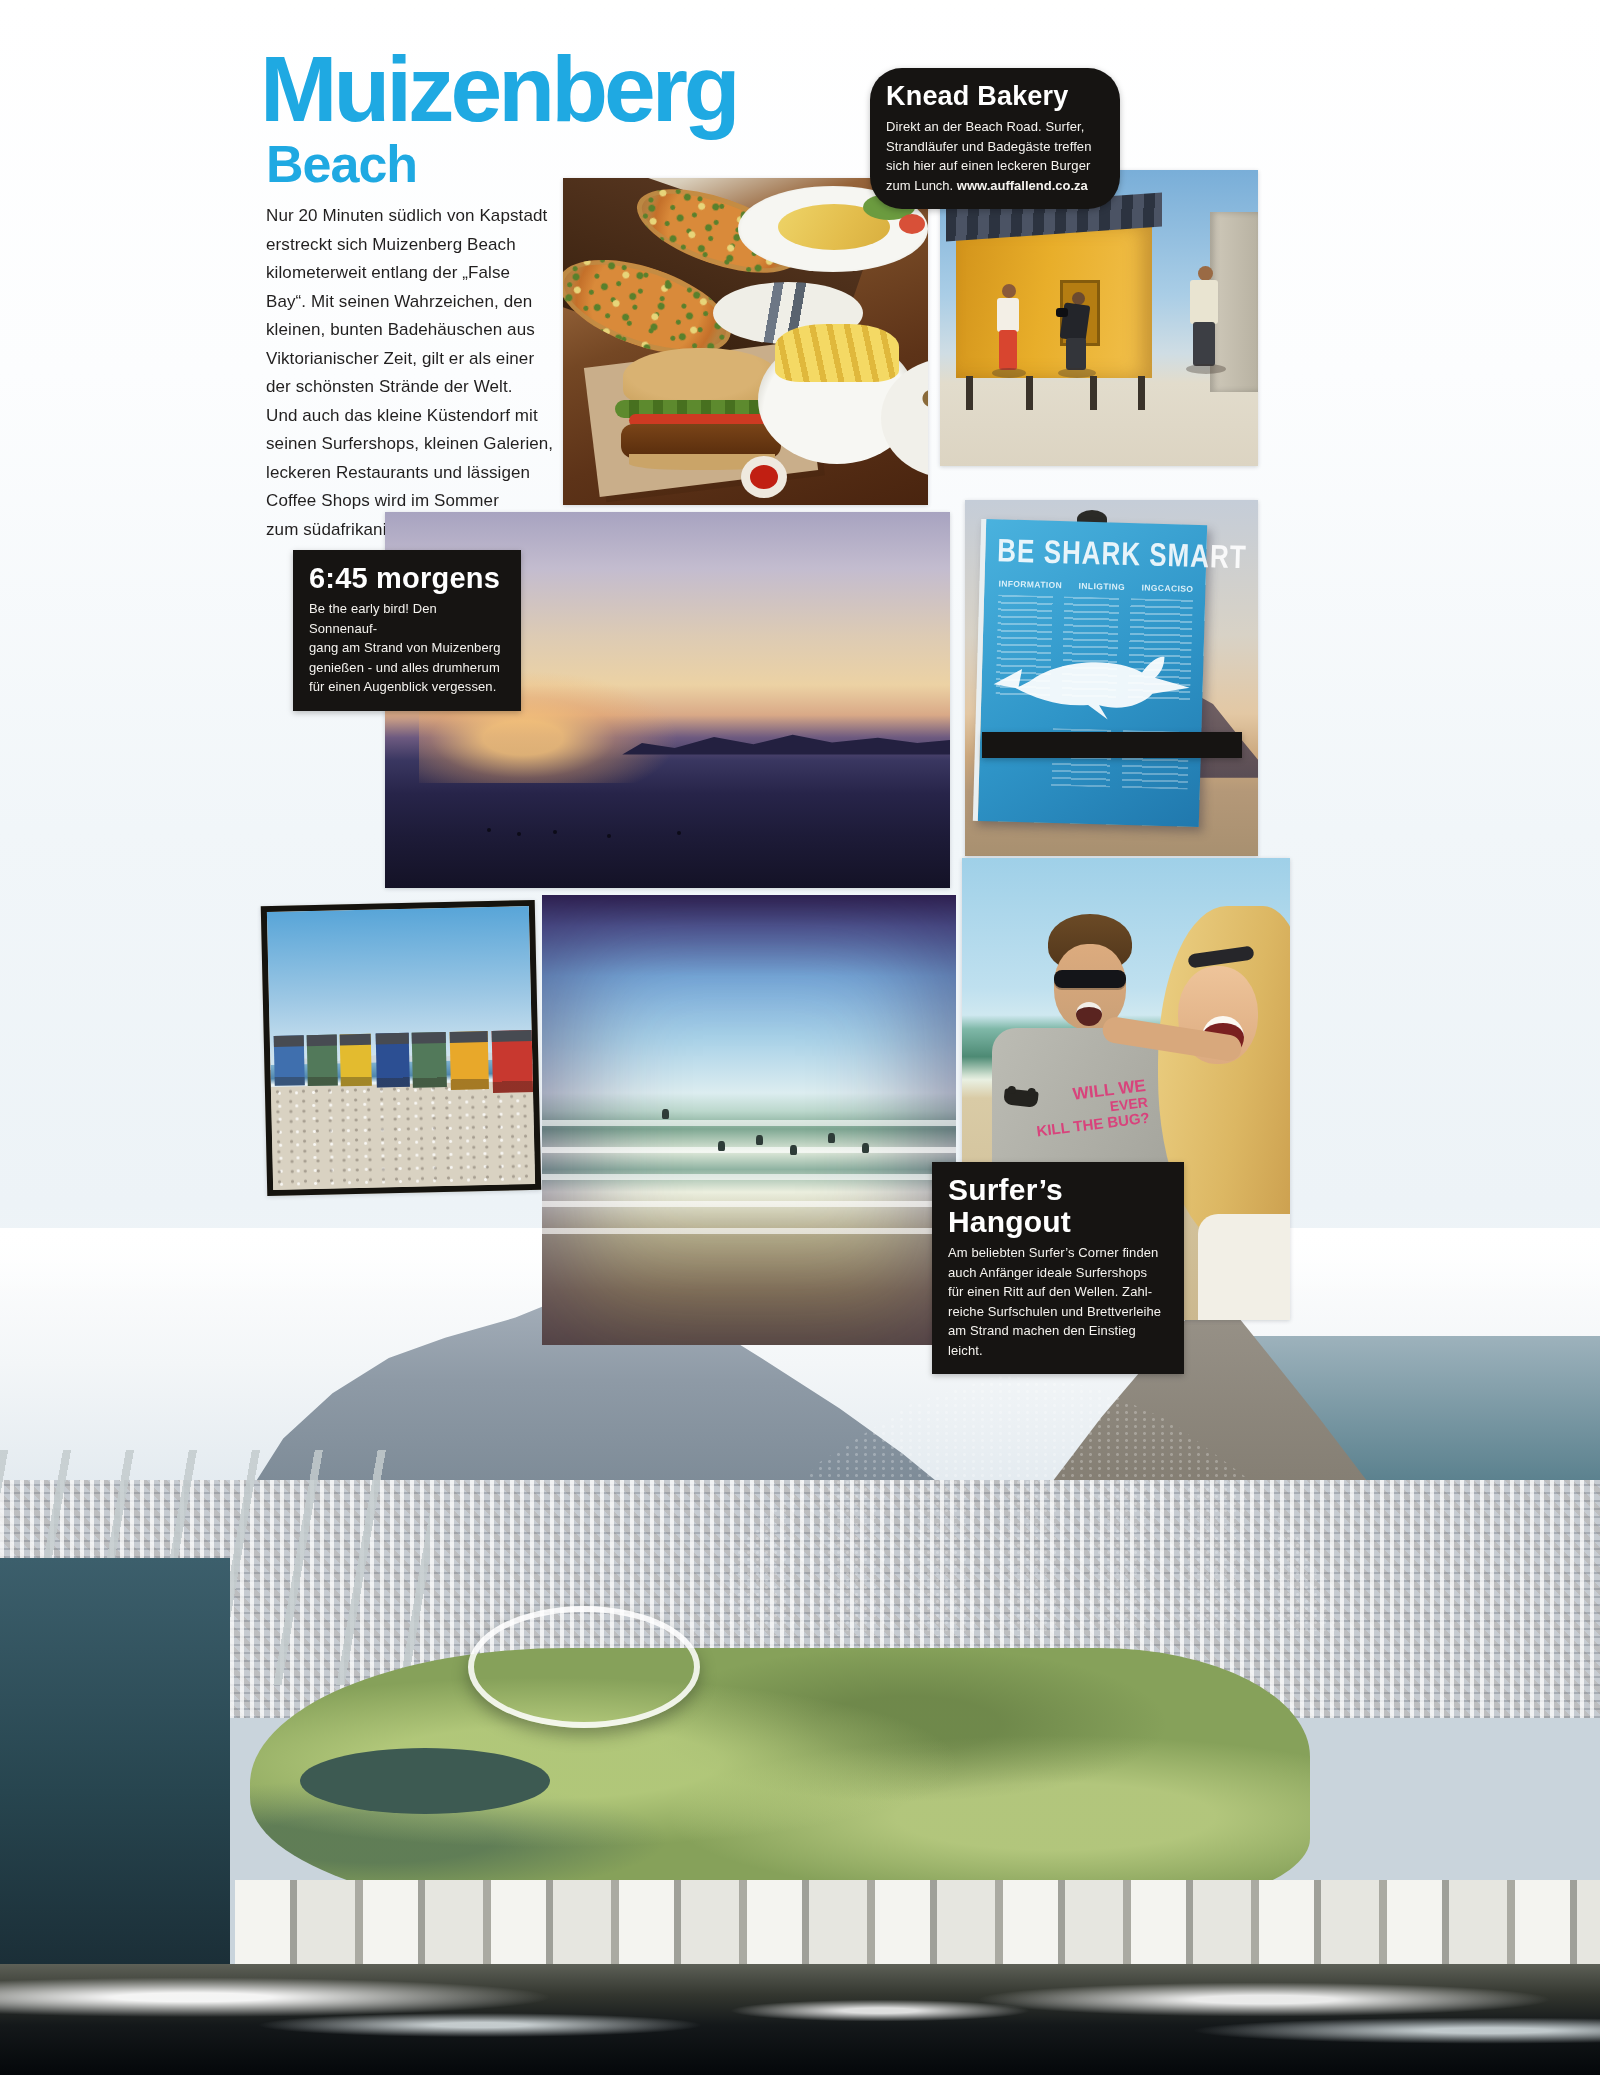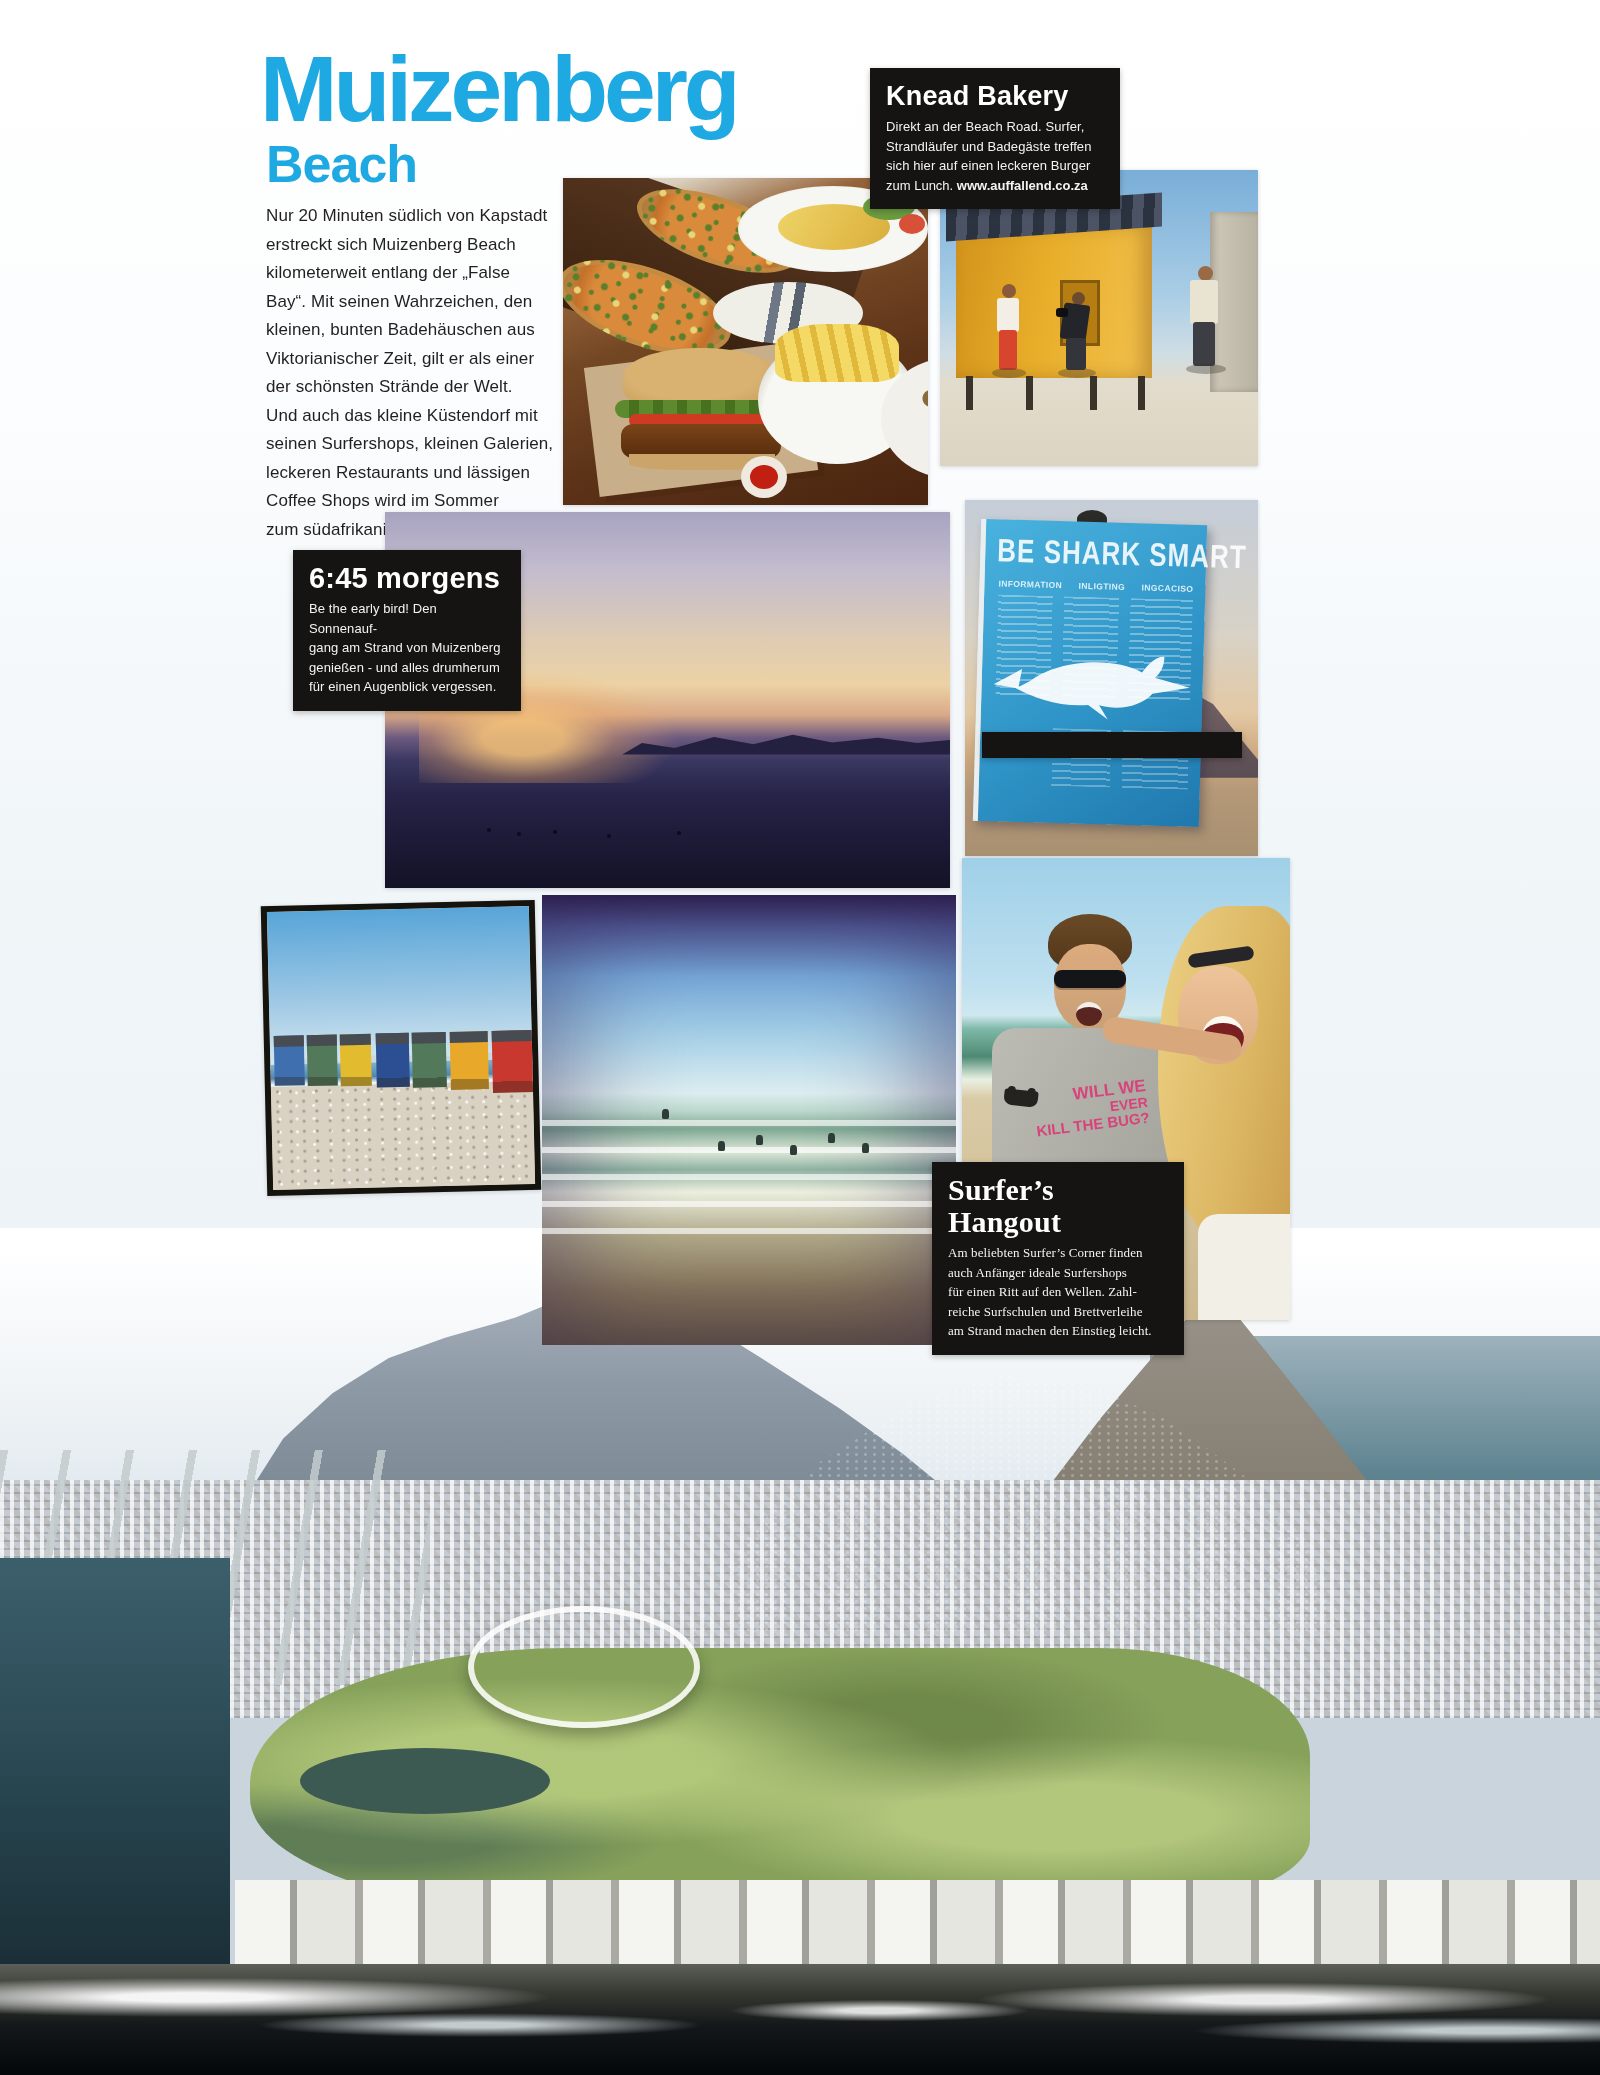--- a/index.html
+++ b/index.html
@@ -25,26 +25,26 @@
 
   
   .infobox {
     background:#161412; color:#f5f3ef; padding:12px 16px 14px; z-index:30;
     box-shadow:0 2px 6px rgba(0,0,0,.25);
   }
   .infobox h2 { color:#ffffff; font-size:27px; font-weight:800; letter-spacing:.2px; line-height:32px; margin-bottom:5px; }
   .infobox p  { font-size:13px; line-height:19.5px; white-space:pre-line; letter-spacing:.1px; }
   .infobox .lastline { font-size:13px; line-height:19.5px; }
   .infobox .lastline b { font-weight:800; }
-  .box-knead   { left:870px; top:68px;  width:250px; }
+  .box-knead   { left:870px; top:68px;  width:250px;border-radius:32px; }
   .box-morgens { left:293px; top:550px; width:228px; }
   .box-morgens h2 { font-size:29px; }
   .box-shark   { left:982px; top:732px; width:260px; }
   .box-shark h2 { font-size:29px; }
-  .box-surfer  { left:932px; top:1162px; width:252px;font-family:Liberation Serif, serif; }
+  .box-surfer  { left:932px; top:1162px; width:252px; }
   .box-surfer h2 { font-size:30px; }
 
   
   .photo { overflow:hidden; z-index:10; box-shadow:0 1px 4px rgba(30,40,50,.18); }
   .photo .abs { position:absolute; }
 
   
   .photo-food { left:563px; top:178px; width:365px; height:327px;
     background:linear-gradient(160deg,#e9e2d4 0%,#d9cfbc 10%,#96643a 24%,#744724 42%,#5d3318 66%,#49240f 100%); }
   .food-board { left:-40px; top:18px; width:330px; height:150px; transform:rotate(19deg);

